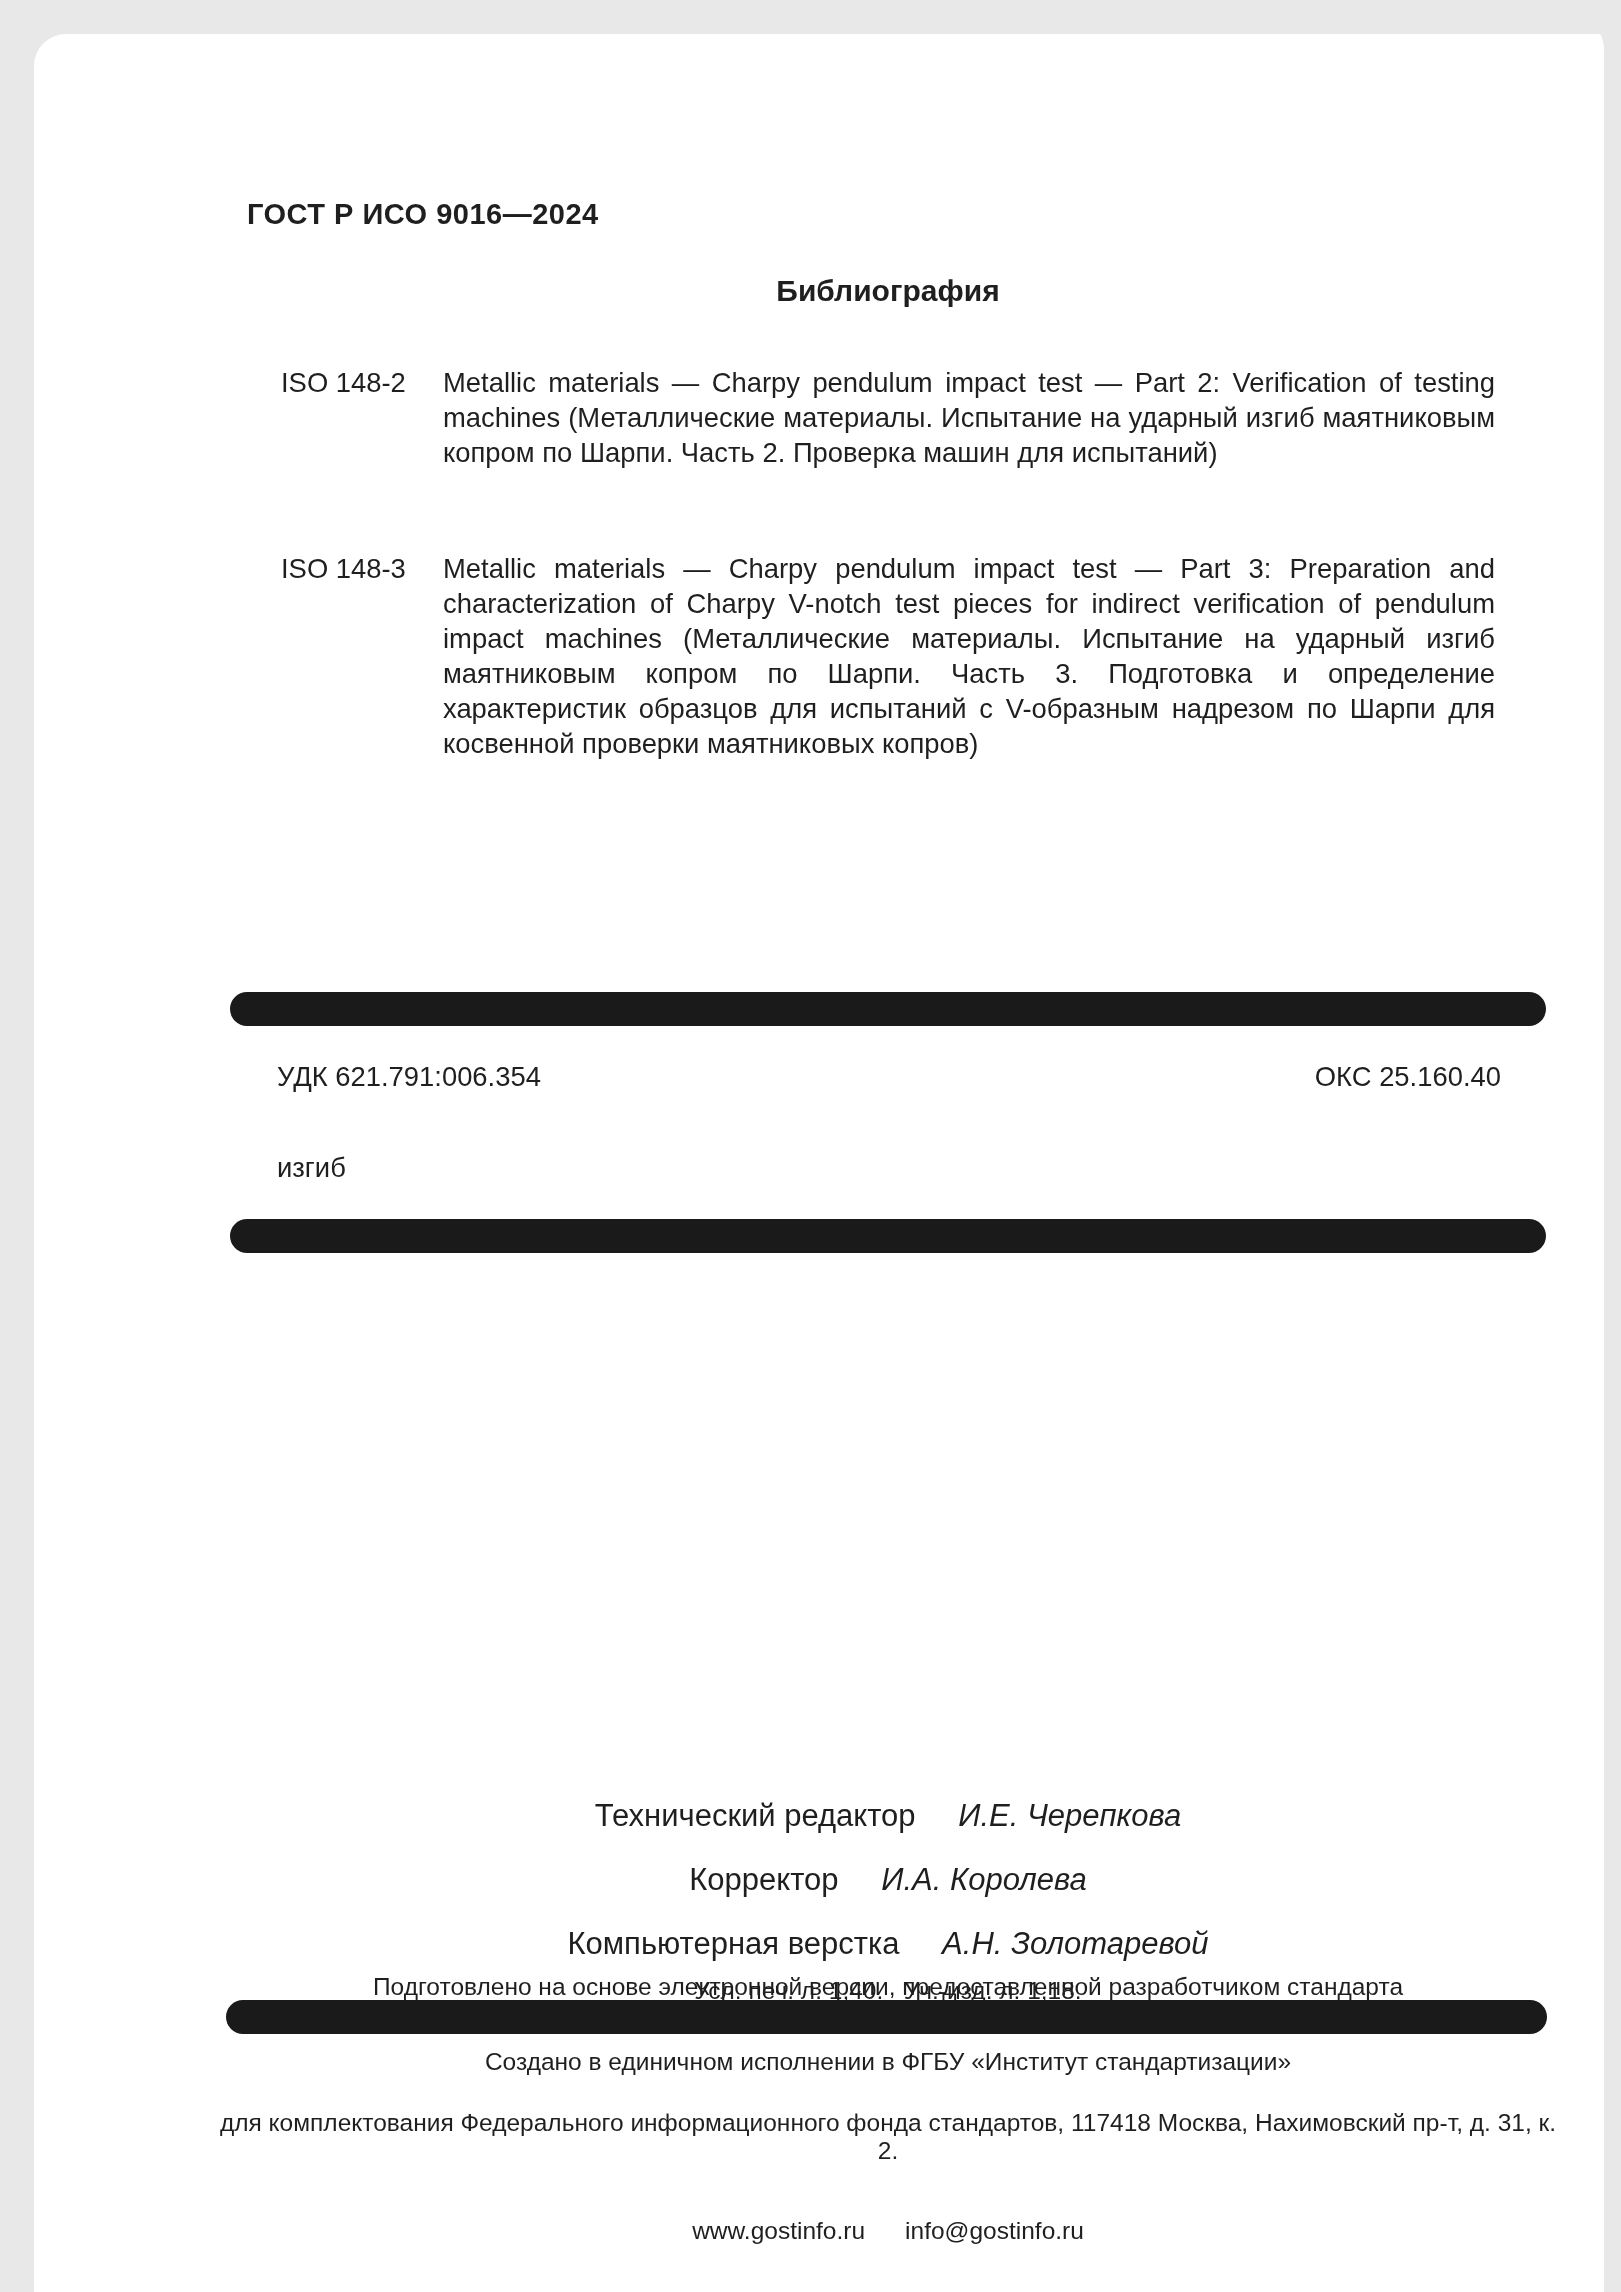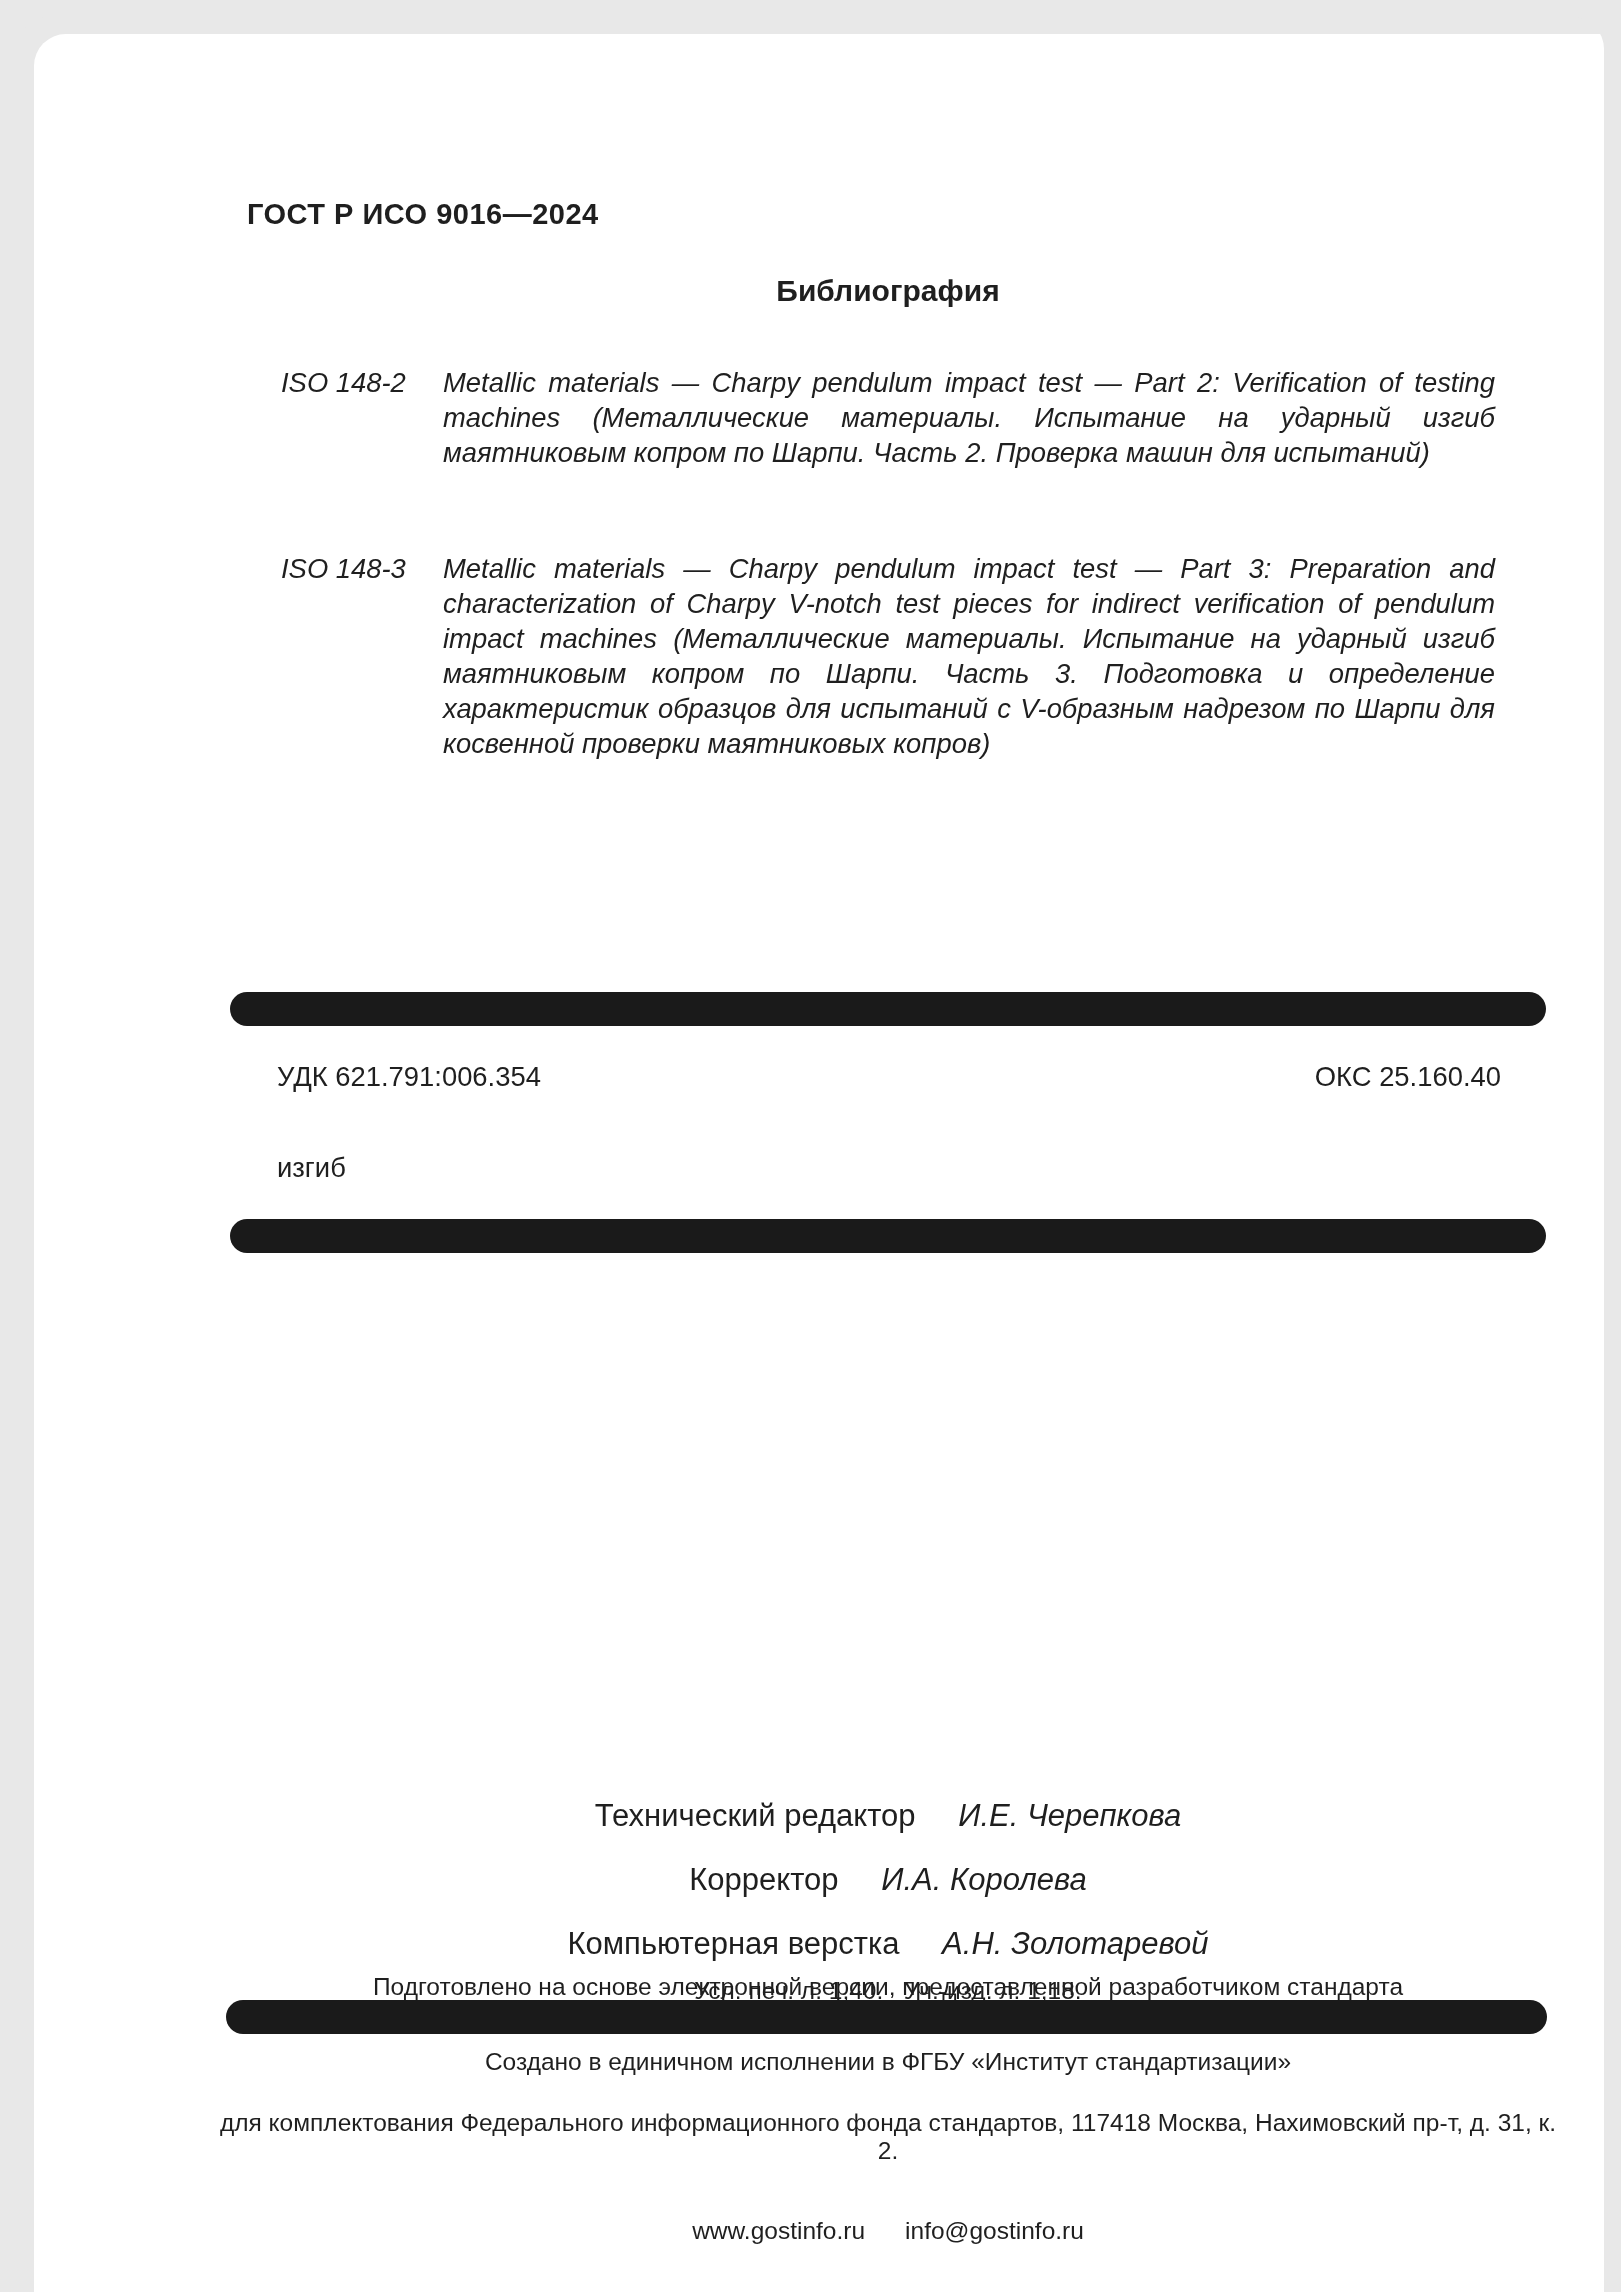--- a/index.html
+++ b/index.html
@@ -24,21 +24,21 @@
   .biblio-title {
     position: absolute;
     left: 196px; top: 223px; width: 1316px;
     text-align: center;
     font-size: 30px; font-weight: bold;
   }
   .biblio-list {
     position: absolute;
     left: 196px; top: 280px; width: 1316px;
   }
-  .biblio-entry { display: flex; margin-bottom: 12.7px; font-style: italic; }
+  .biblio-entry { display: flex; margin-bottom: 12.7px; }
   .biblio-code {
     flex: 0 0 162px;
     font-size: 27.4px; line-height: 35px;
     white-space: nowrap;
   }
   .biblio-text {
     flex: 1 1 auto;
     font-size: 27.4px; line-height: 35px;
     text-align: justify;
   }

